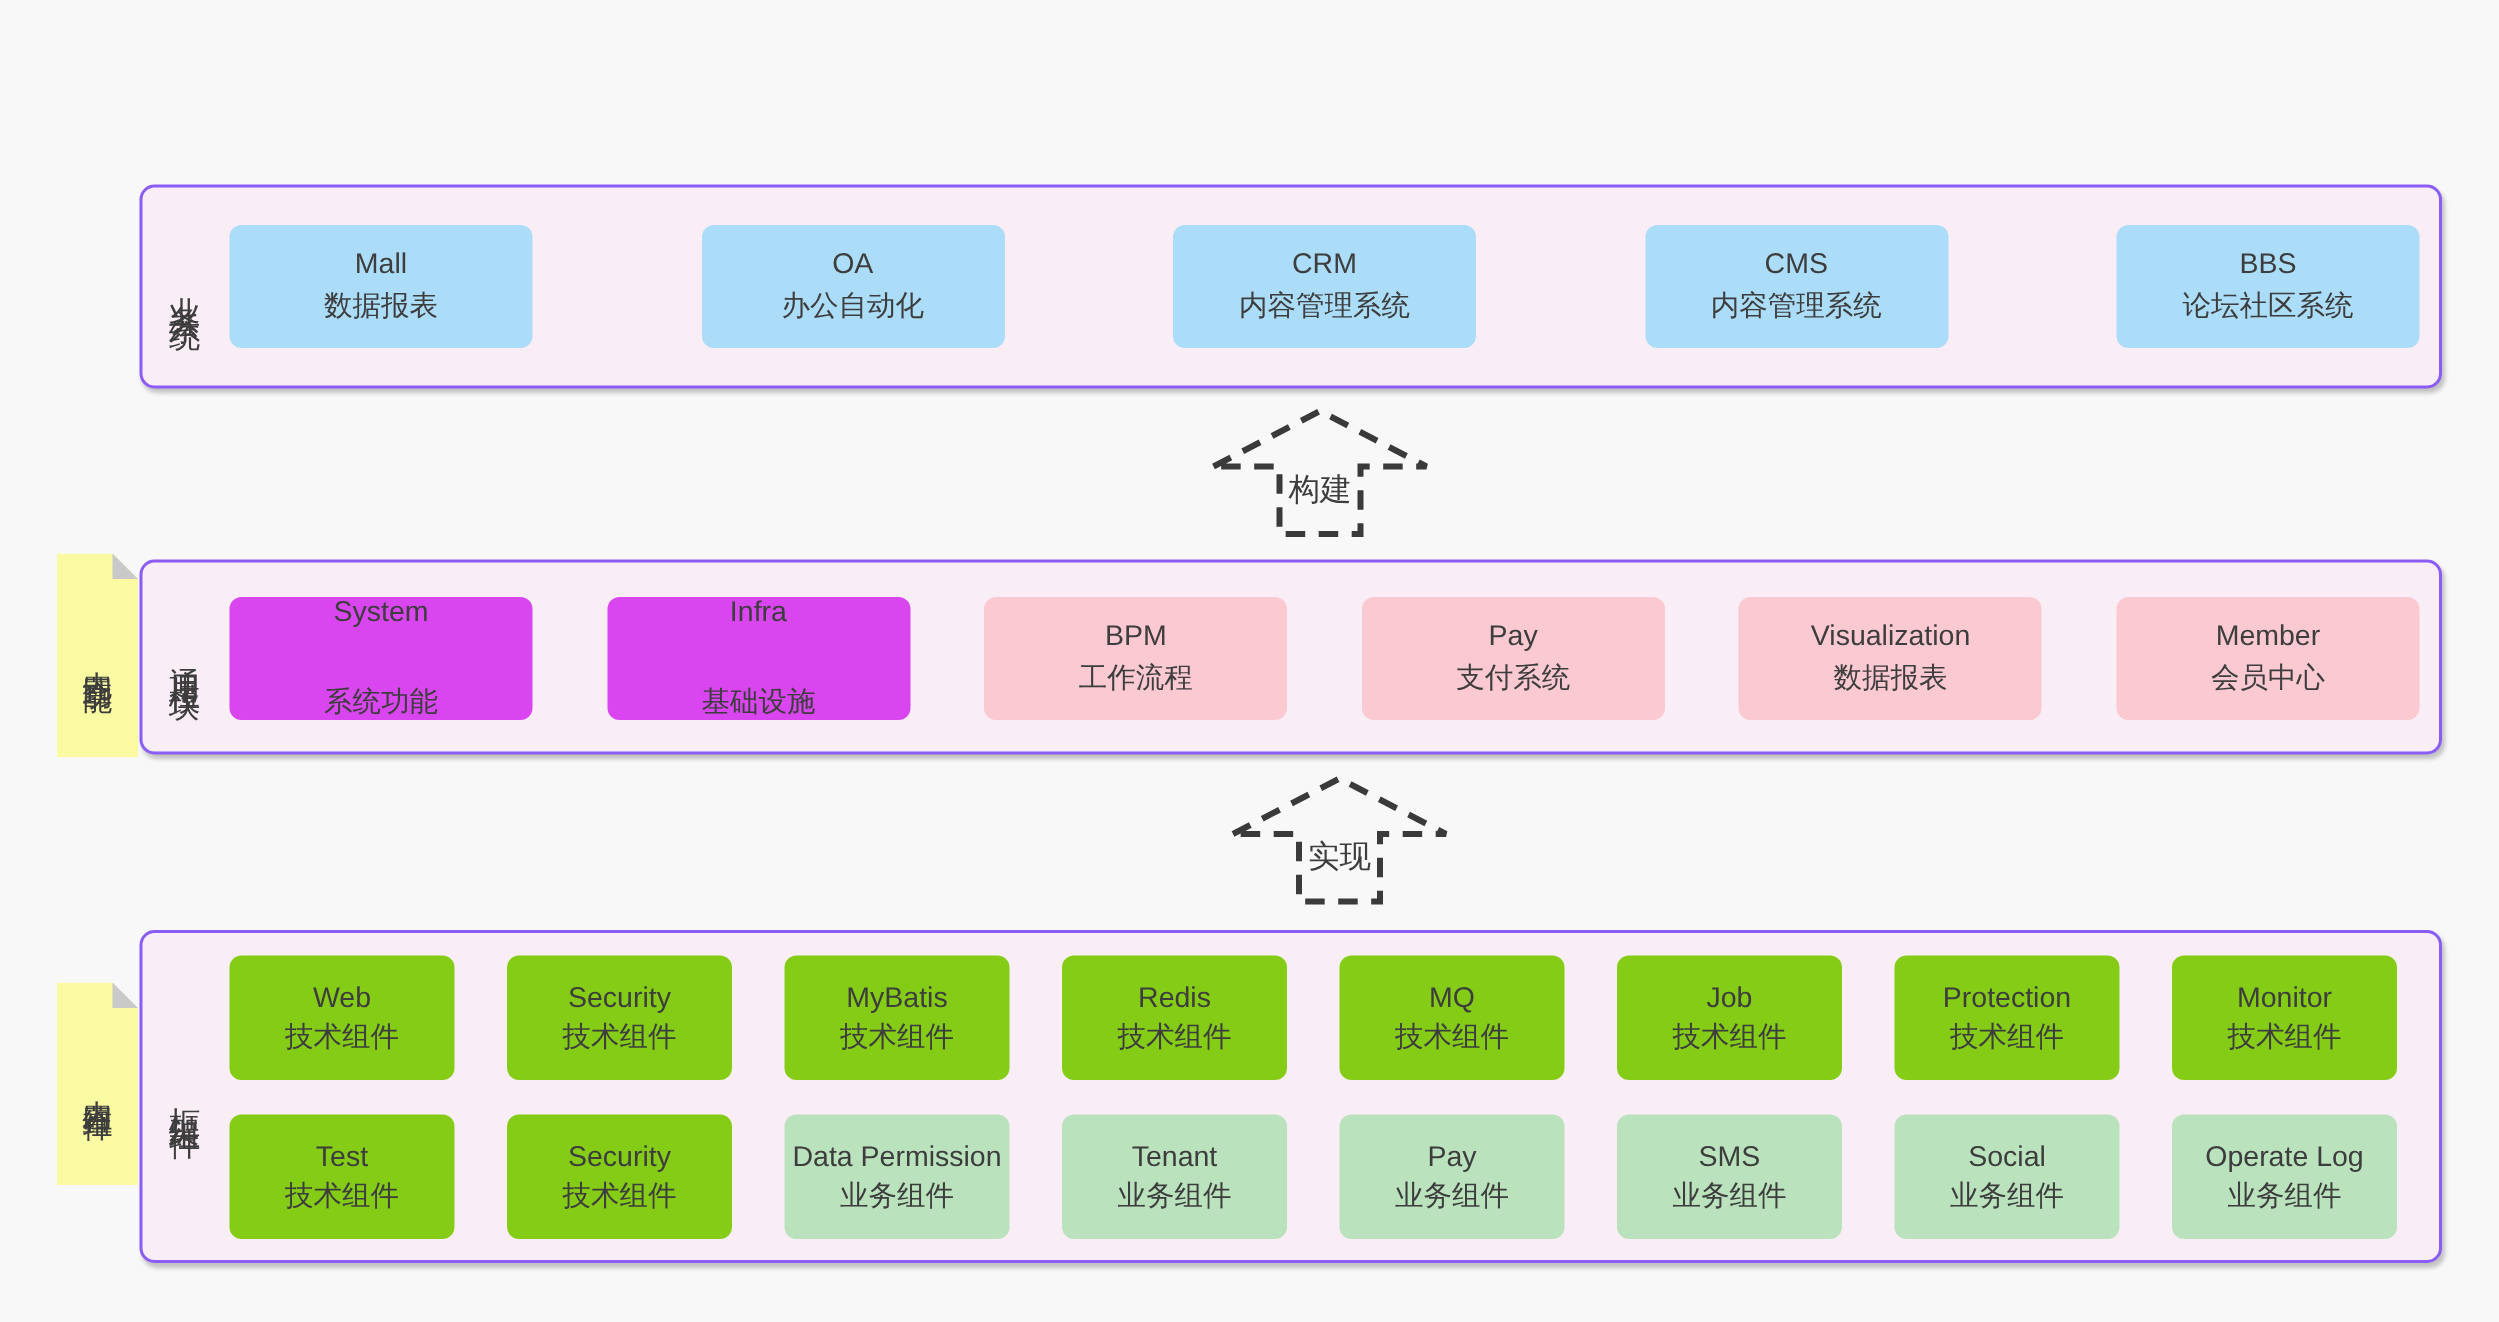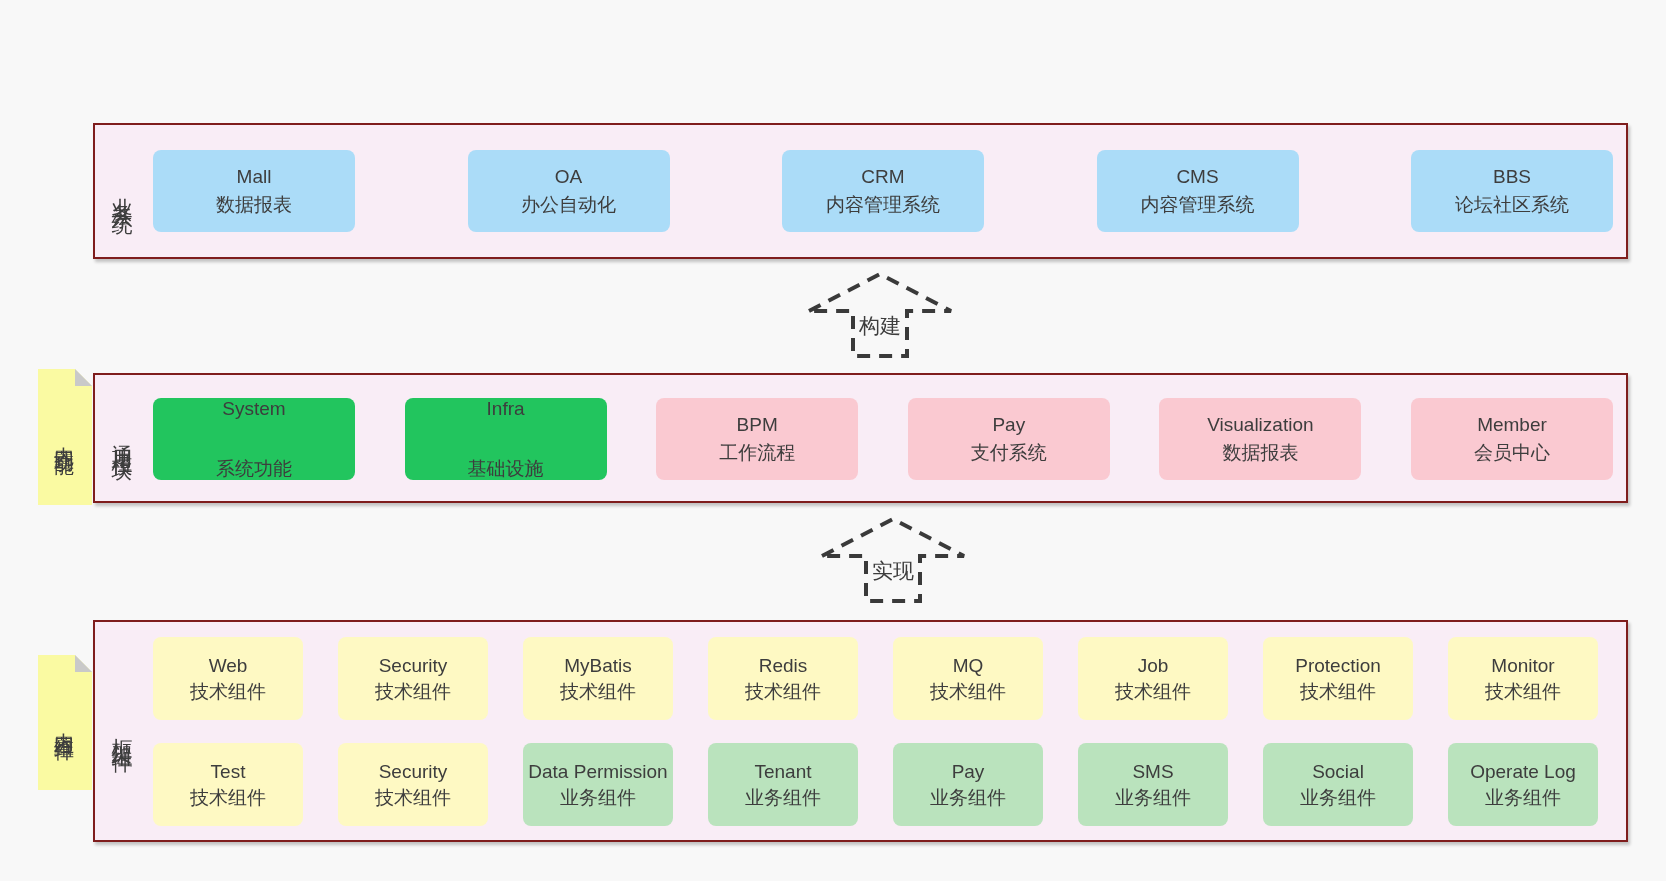--- a/index.html
+++ b/index.html
@@ -13,22 +13,22 @@
     font-family: "Liberation Sans", sans-serif;
     color: #3d3d3d;
     overflow: hidden;
   }
 
   .panel {
     position: absolute;
     left: 93px;
     width: 1535px;
     background: #f9edf6;
-    border: 2px solid #7f1d1d;
-    border-radius: 0;
+    border: 2px solid #8b5cf6;
+    border-radius: 10px;
     box-shadow: 2px 3px 3px rgba(0,0,0,0.22);
     box-sizing: border-box;
   }
   .panel-business  { top: 123px; height: 136px; }
   .panel-modules   { top: 373px; height: 130px; }
   .panel-framework { top: 620px; height: 222px; }
 
   .v-label {
     position: absolute;
     left: 13px;
@@ -64,23 +64,23 @@
     align-items: center;
     text-align: center;
     font-size: 19px;
     line-height: 1.5;
     padding: 0 4px;
     box-sizing: border-box;
   }
   .panel-framework .box { width: 150px; line-height: 1.35; }
 
   .box[data-variant="blue"]        { background: #abdcf8; }
-  .box[data-variant="red"]         { background: #22c55e; gap: 32px; }
+  .box[data-variant="red"]         { background: #d946ef; gap: 32px; }
   .box[data-variant="pink"]        { background: #fac9d1; }
-  .box[data-variant="green"]       { background: #fef9c3; }
+  .box[data-variant="green"]       { background: #84cc16; }
   .box[data-variant="light-green"] { background: #bae3bd; }
 
   .note {
     position: absolute;
     left: 38px;
     width: 54px;
     background: #fafaa2;
     z-index: 2;
     display: flex;
     align-items: center;

